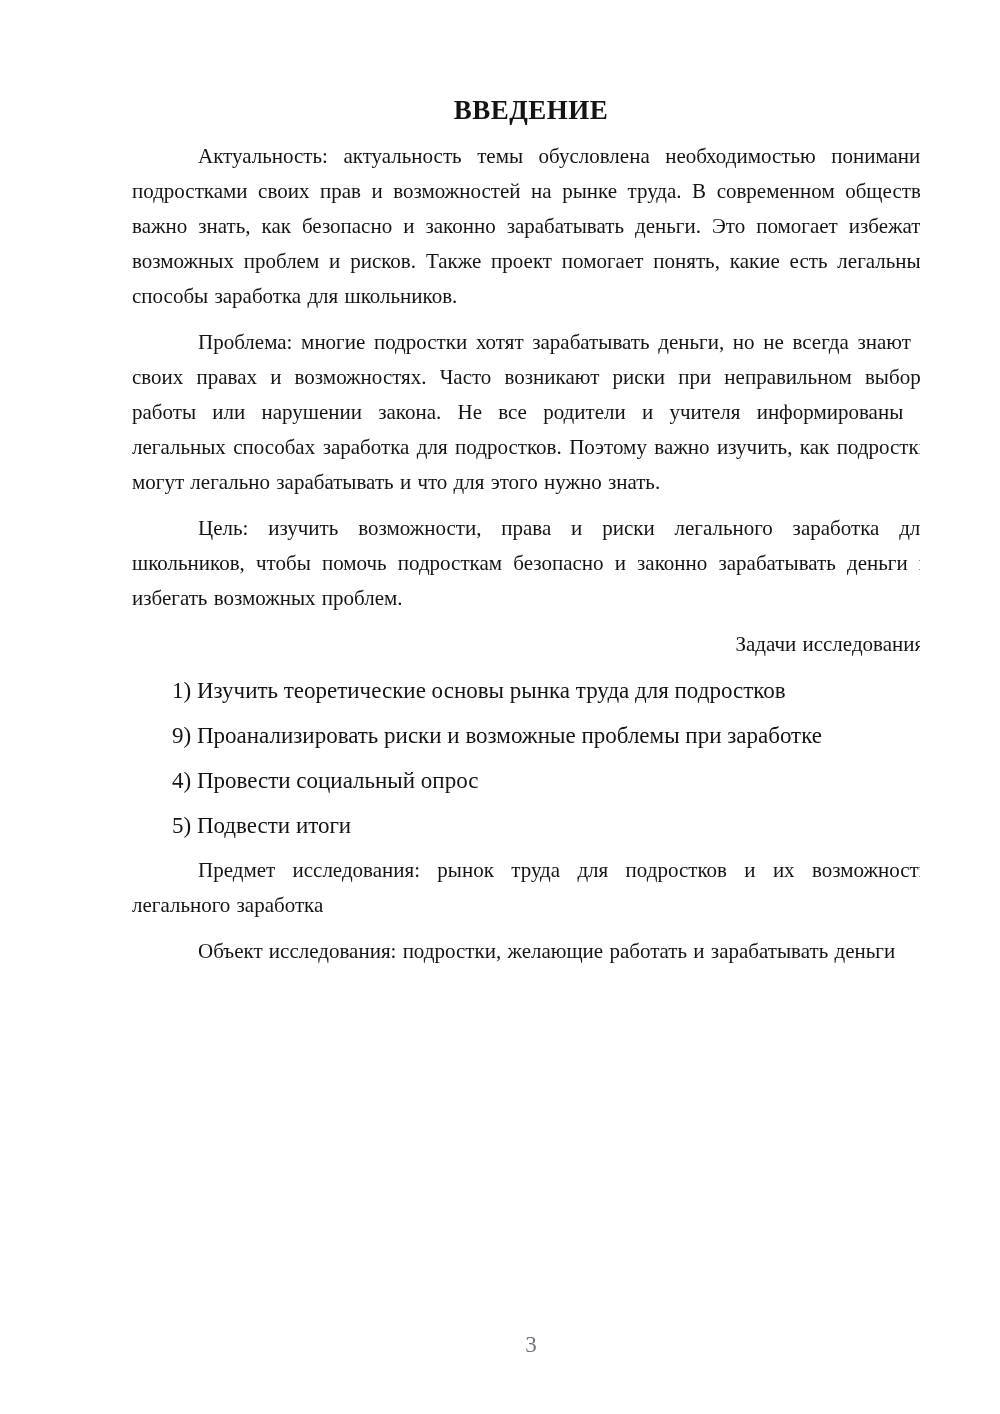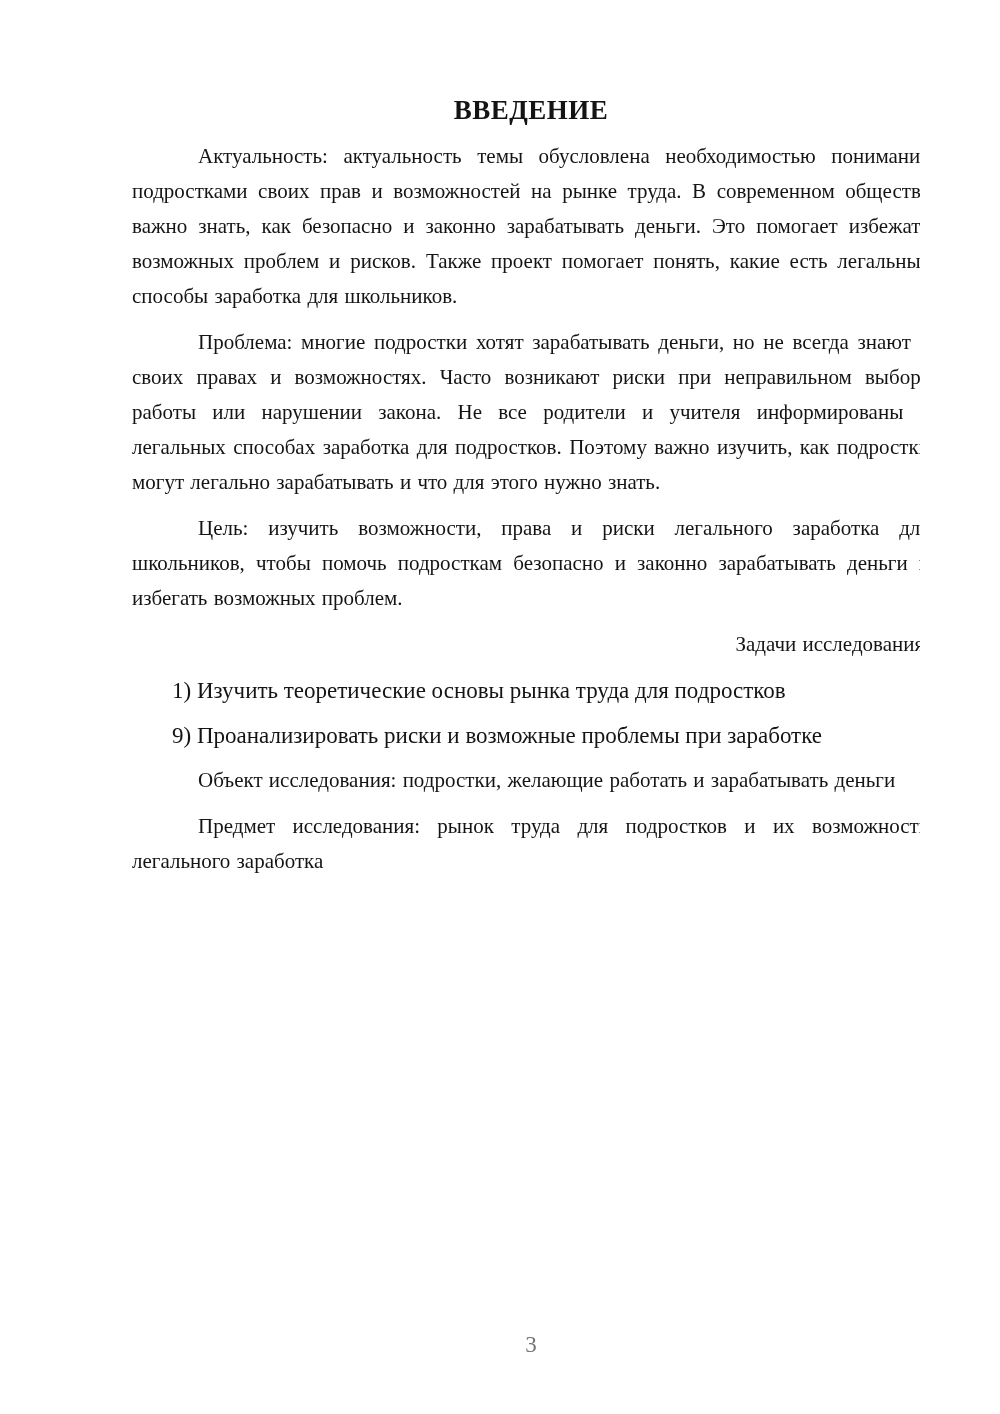--- a/index.html
+++ b/index.html
@@ -77,24 +77,26 @@
 
     <p class="para">Проблема: многие подростки хотят зарабатывать деньги, но не всегда знают о своих правах и возможностях. Часто возникают риски при неправильном выборе работы или нарушении закона. Не все родители и учителя информированы о легальных способах заработка для подростков. Поэтому важно изучить, как подростки могут легально зарабатывать и что для этого нужно знать.</p>
 
     <p class="para">Цель: изучить возможности, права и риски легального заработка для школьников, чтобы помочь подросткам безопасно и законно зарабатывать деньги и избегать возможных проблем.</p>
 
     <p class="para no-justify">Задачи исследования:</p>
 
     <ol class="task-list">
       <li class="task-item">1) Изучить теоретические основы рынка труда для подростков</li>
       <li class="task-item">9) Проанализировать риски и возможные проблемы при заработке</li>
+      <li class="task-item">4) Провести социальный опрос</li>
+      <li class="task-item">5) Подвести итоги</li>
     </ol>
 
+    <p class="para">Предмет исследования: рынок труда для подростков и их возможности легального заработка</p>
+
     <p class="para">Объект исследования: подростки, желающие работать и зарабатывать деньги</p>
-
-    <p class="para">Предмет исследования: рынок труда для подростков и их возможности легального заработка</p>
 
 
 
   </div>
 
   <div class="page-number">3</div>
 </div>
 
 </body></html>

